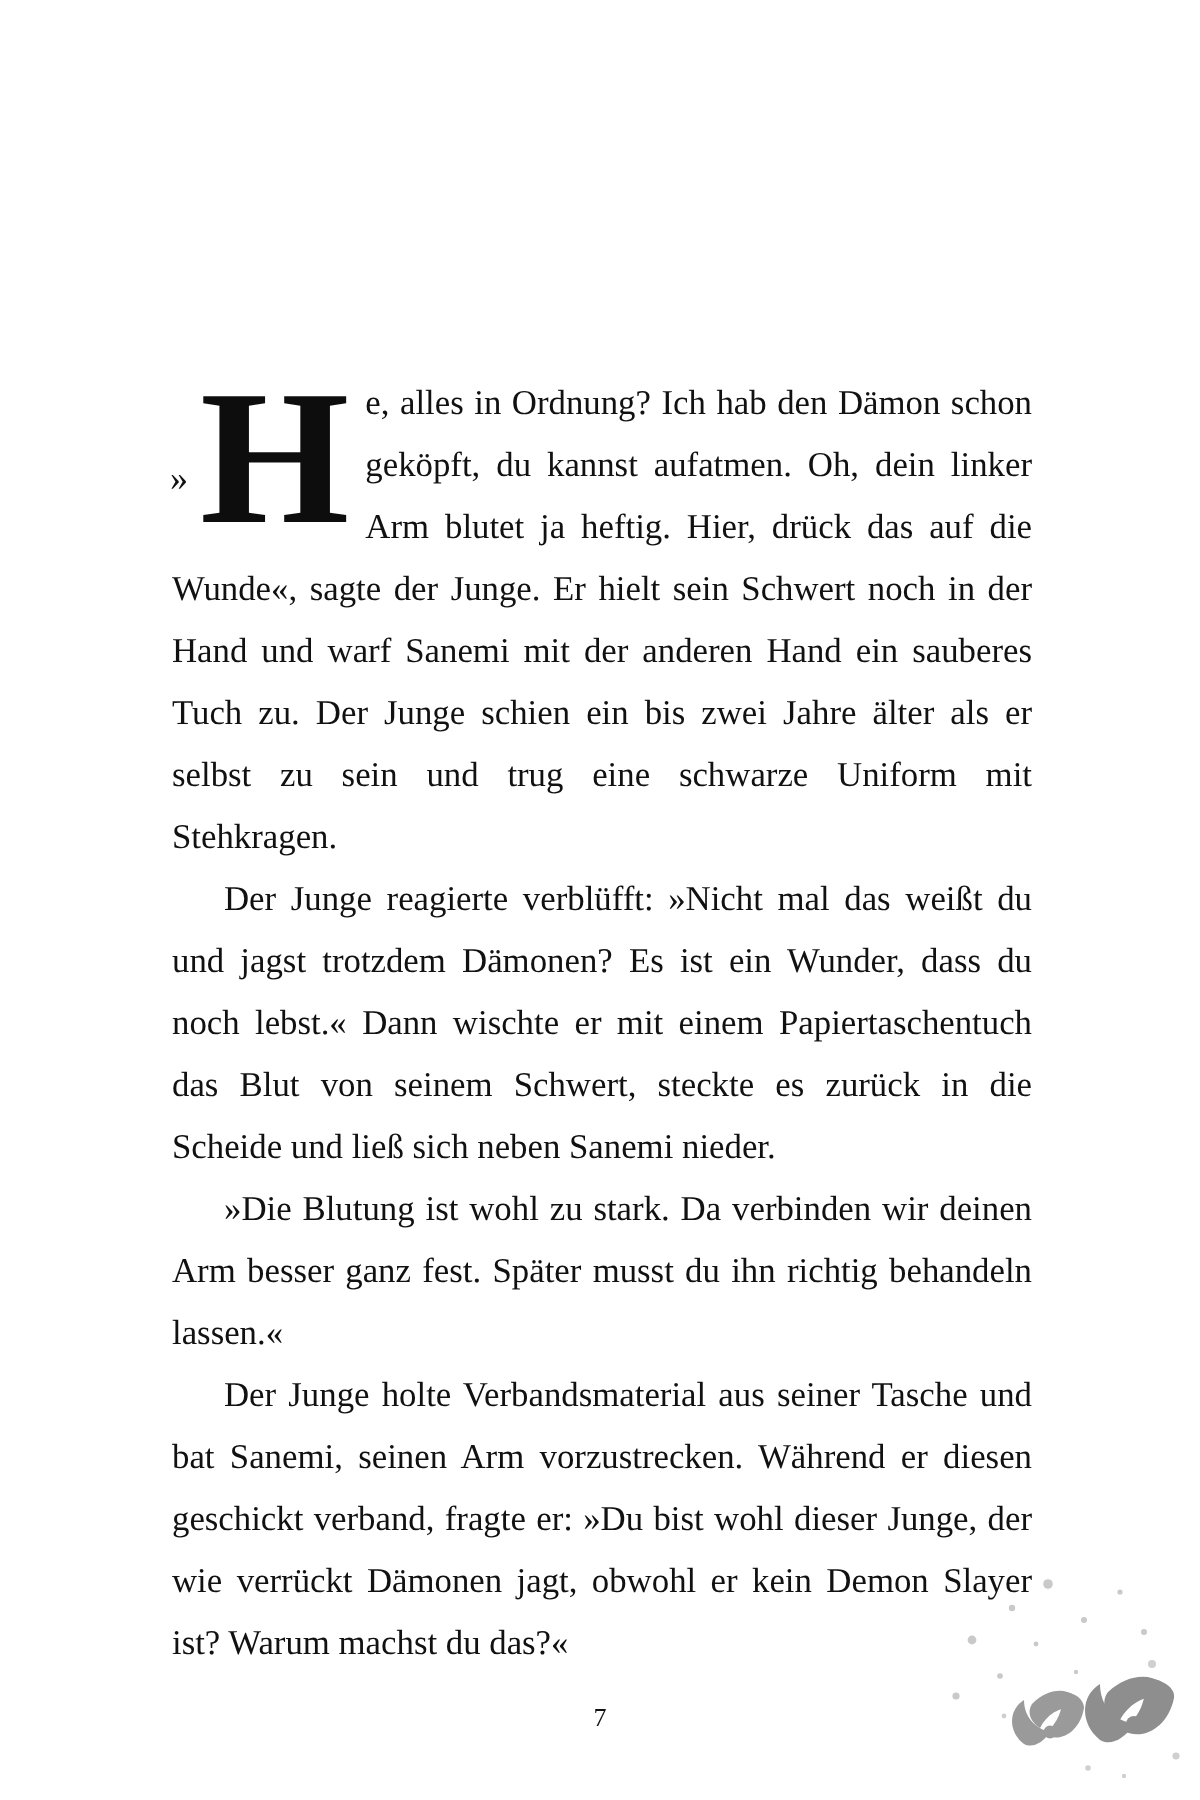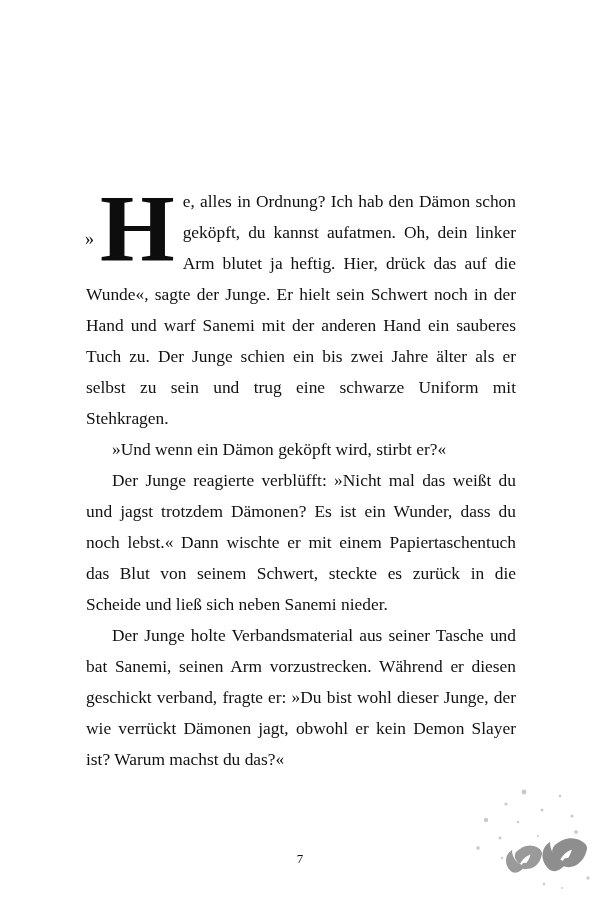--- a/index.html
+++ b/index.html
@@ -95,22 +95,22 @@
 <div class="page">
 
   <div class="text-block">
 
     <p class="para opening">
       <span class="guillemet">»</span>
       <span class="dropcap">H</span>
       <span>e, alles in Ordnung? Ich hab den Dämon schon geköpft, du kannst aufatmen. Oh, dein linker Arm blutet ja heftig. Hier, drück das auf die Wunde«, sagte der Junge. Er hielt sein Schwert noch in der Hand und warf Sanemi mit der anderen Hand ein sauberes Tuch zu. Der Junge schien ein bis zwei Jahre älter als er selbst zu sein und trug eine schwarze Uniform mit Stehkragen.</span>
     </p>
 
-    <p class="para">»Und wenn ein Dämon geköpft wird, stirbt er?«</p>
     <p class="para">Der Junge reagierte verblüfft: »Nicht mal das weißt du und jagst trotzdem Dämonen? Es ist ein Wunder, dass du noch lebst.« Dann wischte er mit einem Papiertaschentuch das Blut von seinem Schwert, steckte es zurück in die Scheide und ließ sich neben Sanemi nieder.</p>
+    <p class="para">»Die Blutung ist wohl zu stark. Da verbinden wir deinen Arm besser ganz fest. Später musst du ihn richtig behandeln lassen.«</p>
     <p class="para">Der Junge holte Verbandsmaterial aus seiner Tasche und bat Sanemi, seinen Arm vorzustrecken. Während er diesen geschickt verband, fragte er: »Du bist wohl dieser Junge, der wie verrückt Dämonen jagt, obwohl er kein Demon Slayer ist? Warum machst du das?«</p>
 
   </div>
 
   <div class="page-number">7</div>
 
   <svg class="ornament" viewBox="0 0 120 110" xmlns="http://www.w3.org/2000/svg">
     <g fill="#c9c9c9">
       <circle cx="14" cy="34" r="2.2"></circle>
       <circle cx="34" cy="18" r="1.6"></circle>

